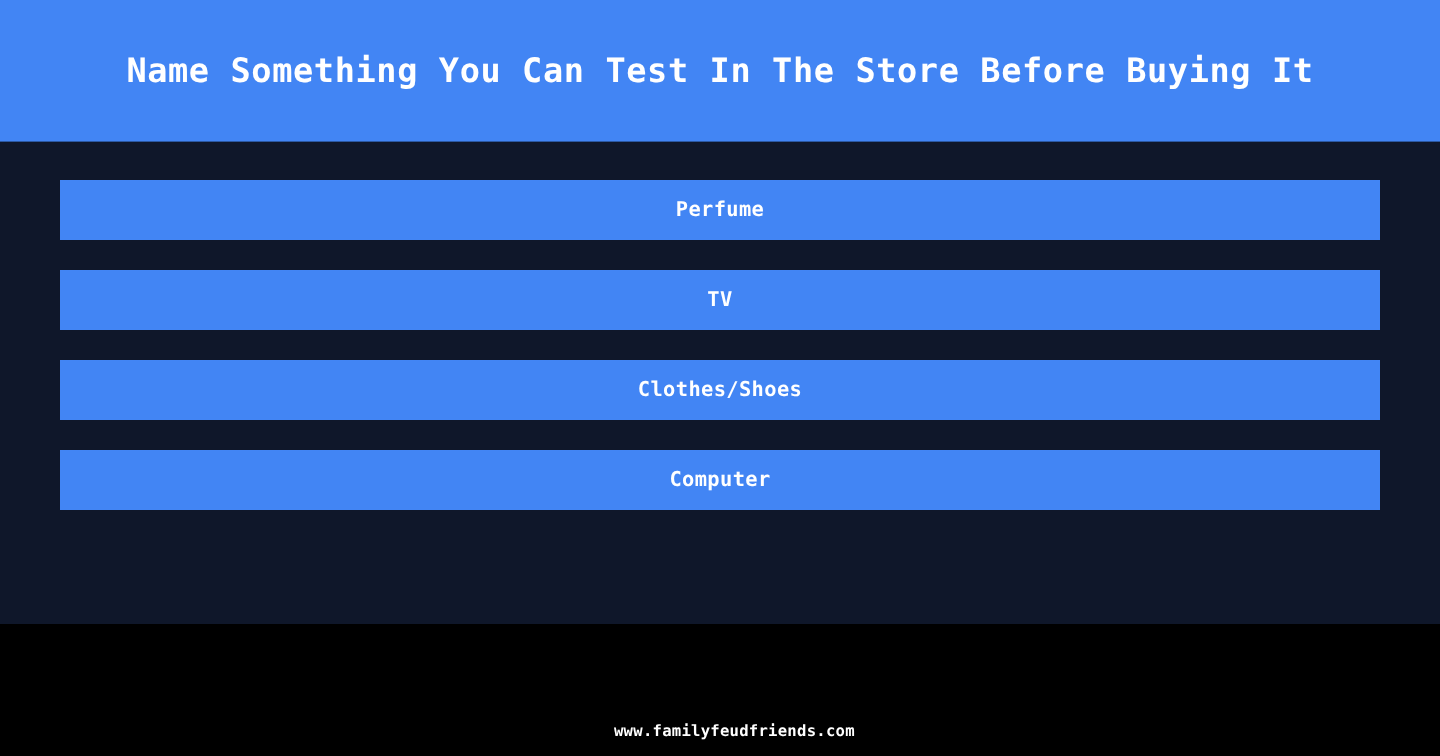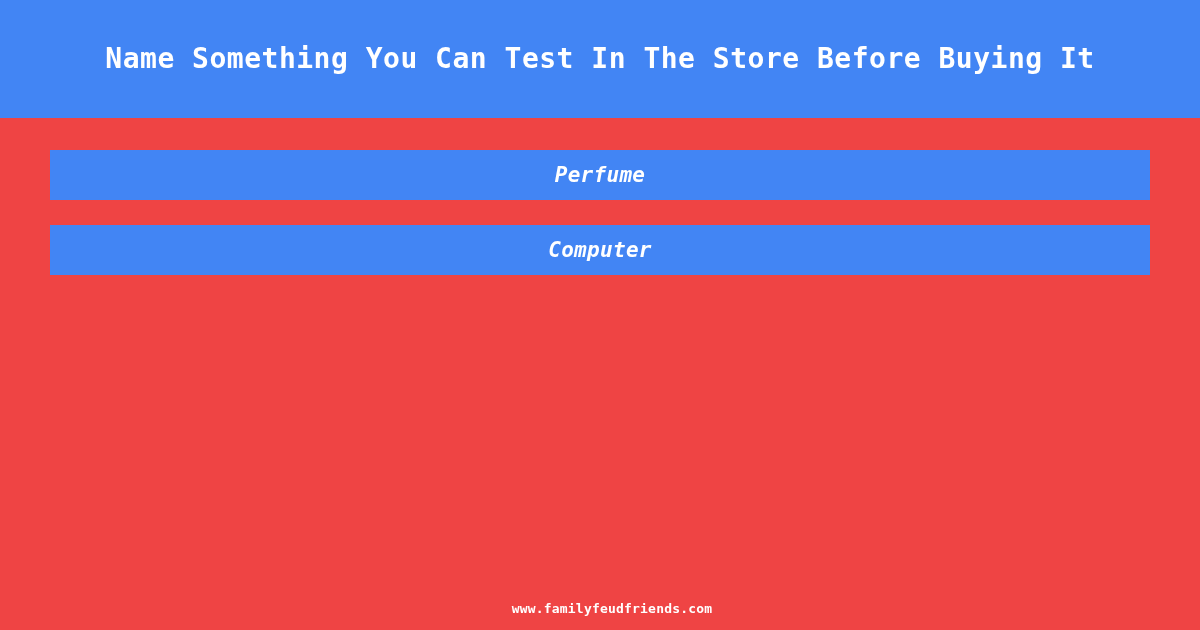--- a/index.html
+++ b/index.html
@@ -10,22 +10,22 @@
   body {
     width: 1200px;
     height: 630px;
     background: #000000;
     font-family: "DejaVu Sans Mono", "Liberation Mono", monospace;
     overflow: hidden;
   }
   .page {
     position: relative;
     width: 1200px;
-    height: 630px;
-    background: #ef4444;
+    height: 520px;
+    background: #0f172a;
     box-sizing: border-box;
   }
 
   
   .header-band {
     position: absolute;
     left: 0;
     top: 0;
     width: 1200px;
     height: 118px;
@@ -62,27 +62,26 @@
     align-items: center;
     justify-content: center;
     box-sizing: border-box;
   }
   .answer-row:last-child {
     margin-bottom: 0;
   }
   .answer-text {
     color: #ffffff;
     font-family: "DejaVu Sans Mono", "Liberation Mono", monospace;
-    font-size: 21px;
+    font-size: 17px;
     font-weight: bold;
     line-height: 1;
     letter-spacing: 0.3px;
     text-align: center;
     white-space: nowrap;
-    font-style: italic;
   }
 
   
   .footer {
     position: absolute;
     left: 12px;
     top: 598px;
     width: 1200px;
     text-align: center;
   }
@@ -104,21 +103,27 @@
   <div class="header-band">
     <h1 class="header-title">Name Something You Can Test In The Store Before Buying It</h1>
   </div>
 
   <div class="answers">
 
     <div class="answer-row">
       <span class="answer-text">Perfume</span>
     </div>
 
+    <div class="answer-row">
+      <span class="answer-text">TV</span>
+    </div>
 
+    <div class="answer-row">
+      <span class="answer-text">Clothes/Shoes</span>
+    </div>
 
     <div class="answer-row">
       <span class="answer-text">Computer</span>
     </div>
 
 
   </div>
 
   <div class="footer">
     <span class="footer-text">www.familyfeudfriends.com</span>

